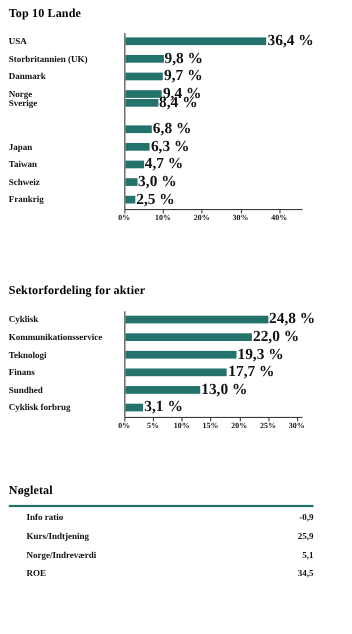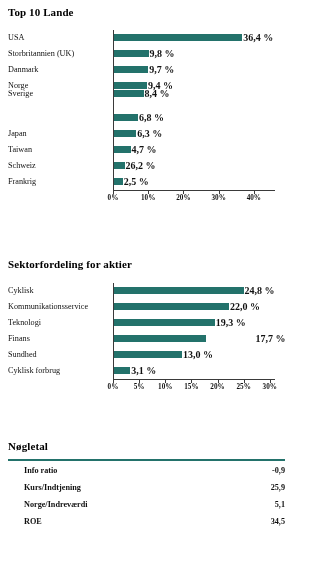--- a/index.html
+++ b/index.html
@@ -62,39 +62,39 @@
     height: 16px;
   }
   .row-label {
     position: absolute;
     left: 8px;
     top: 0;
     width: 102px;
     height: 16px;
     line-height: 16px;
     font-size: 8.2px;
-    font-weight: normal;
+    font-weight: bold;
     font-family: "Liberation Serif", "DejaVu Serif", serif;
     color: #111;
     white-space: nowrap;
     overflow: visible;
   }
   .bar {
     position: absolute;
     left: 114px;
     top: 4px;
     height: 7px;
     background: #23726B;
   }
   .bar-value {
     position: absolute;
     top: 0;
     height: 16px;
     line-height: 16px;
-    font-size: 10px;
+    font-size: 14px;
     font-weight: bold;
     white-space: nowrap;
     color: #111;
   }
 
   .ticks {
     position: absolute;
     left: 0;
     right: 0;
     height: 14px;
@@ -201,21 +201,21 @@
           <div class="bar-value" style="left: 137.187px;">6,3 %</div>
         </div>
         <div class="row" style="top: 112px;">
           <div class="row-label">Taiwan</div>
           <div class="bar" style="width: 16.5522px; background: rgb(35, 114, 107);"></div>
           <div class="bar-value" style="left: 131.552px;">4,7 %</div>
         </div>
         <div class="row" style="top: 128px;">
           <div class="row-label">Schweiz</div>
           <div class="bar" style="width: 10.5652px; background: rgb(35, 114, 107);"></div>
-          <div class="bar-value" style="left: 125.565px;">26,2 %</div>
+          <div class="bar-value" style="left: 125.565px;">3,0 %</div>
         </div>
         <div class="row" style="top: 144px;">
           <div class="row-label">Frankrig</div>
           <div class="bar" style="width: 8.80435px; background: rgb(35, 114, 107);"></div>
           <div class="bar-value" style="left: 123.804px;">2,5 %</div>
         </div>
       </div>
     <div class="ticks" id="ticks-countries" style="top: 161px;">
         <div class="tick-mark" style="left: 113px;"></div>
         <div class="tick-label" style="left: 113px;">0%</div>
@@ -247,21 +247,21 @@
           <div class="bar-value" style="left: 229.968px;">22,0 %</div>
         </div>
         <div class="row" style="top: 32px;">
           <div class="row-label">Teknologi</div>
           <div class="bar" style="width: 100.858px; background: rgb(35, 114, 107);"></div>
           <div class="bar-value" style="left: 215.858px;">19,3 %</div>
         </div>
         <div class="row" style="top: 48px;">
           <div class="row-label">Finans</div>
           <div class="bar" style="width: 92.4968px; background: rgb(35, 114, 107);"></div>
-          <div class="bar-value" style="left: 207.497px; margin-left: 48px;">17,7 %</div>
+          <div class="bar-value" style="left: 207.497px;">17,7 %</div>
         </div>
         <div class="row" style="top: 64px;">
           <div class="row-label">Sundhed</div>
           <div class="bar" style="width: 67.9355px; background: rgb(35, 114, 107);"></div>
           <div class="bar-value" style="left: 182.935px;">13,0 %</div>
         </div>
         <div class="row" style="top: 80px;">
           <div class="row-label">Cyklisk forbrug</div>
           <div class="bar" style="width: 16.2px; background: rgb(35, 114, 107);"></div>
           <div class="bar-value" style="left: 131.2px;">3,1 %</div>

